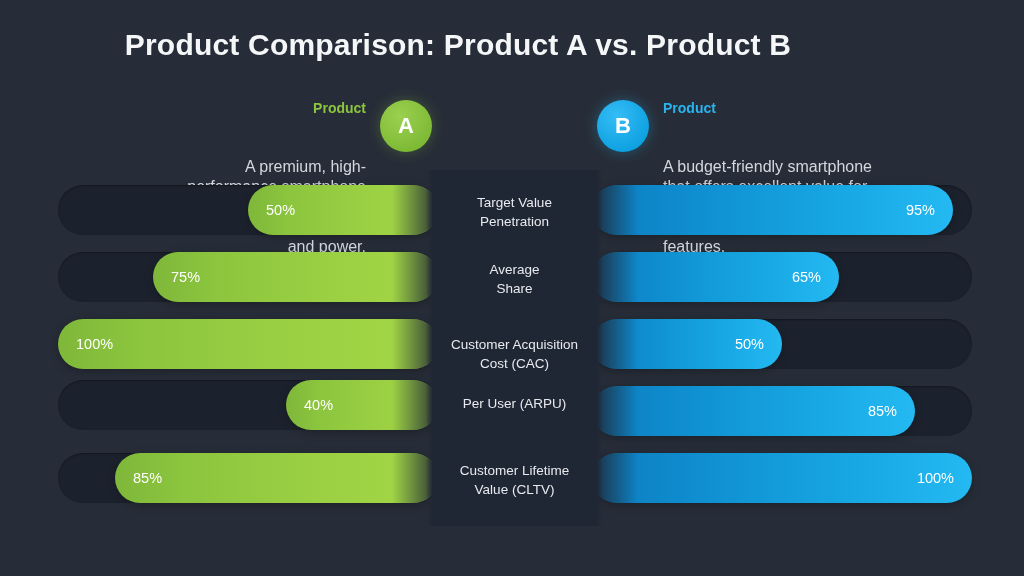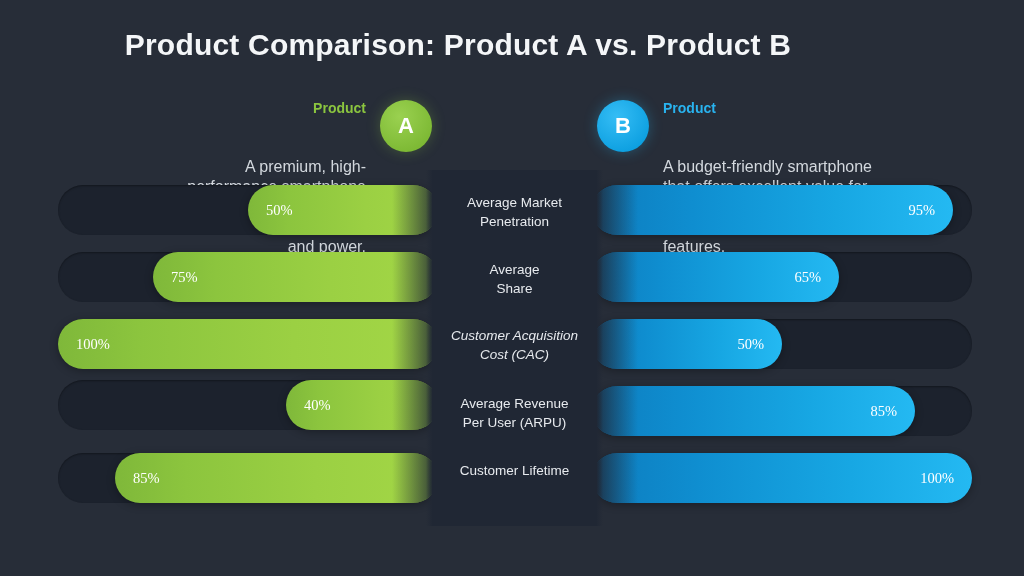--- a/index.html
+++ b/index.html
@@ -114,21 +114,21 @@
   #badge-a {
     background:radial-gradient(circle at 38% 32%, #9ad150 0%, #7cb833 78%);
     box-shadow:0 0 14px rgba(139,197,63,.28);
   }
   #badge-b {
     background:radial-gradient(circle at 38% 32%, #35bdf5 0%, #0c9fe0 78%);
     box-shadow:0 0 14px rgba(41,179,239,.32);
   }
 
   
-  .row { position:absolute; height:50px;font-family:Liberation Serif, serif; }
+  .row { position:absolute; height:50px; }
   .row-a { left:58px;  width:380px; }
   .row-b { left:592px; width:380px; }
 
   .track {
     position:absolute; inset:0;
     background:#1c222d;
     border-radius:25px;
     box-shadow:inset 0 1px 2px rgba(0,0,0,.35);
   }
 
@@ -238,37 +238,37 @@
       <div class="row row-a" style="top: 453px;">
         <div class="track"></div>
         <div class="fill" style="width: 323px;">
           <span class="fill-label">85%</span>
         </div>
       </div>
     </div>
 
   <div id="center-panel">
       <div class="metric-label" style="top: 23px;">
-        <div>Average Market</div>
+        <div>Target Value</div>
         <div>Penetration</div>
       </div>
       <div class="metric-label" style="top: 90px;">
         <div>Average</div>
         <div>Share</div>
       </div>
-      <div class="metric-label" style="top: 156px; font-style: italic;">
+      <div class="metric-label" style="top: 165px;">
         <div>Customer Acquisition</div>
         <div>Cost (CAC)</div>
       </div>
       <div class="metric-label" style="top: 224px;">
-        <div>Average Revenue</div>
         <div>Per User (ARPU)</div>
       </div>
       <div class="metric-label" style="top: 291px;">
         <div>Customer Lifetime</div>
+        <div>Value (CLTV)</div>
       </div>
     </div>
 
   <div id="bars-b">
       <div class="row row-b" style="top: 185px;">
         <div class="track"></div>
         <div class="fill" style="width: 361px;">
           <span class="fill-label">95%</span>
         </div>
       </div>

